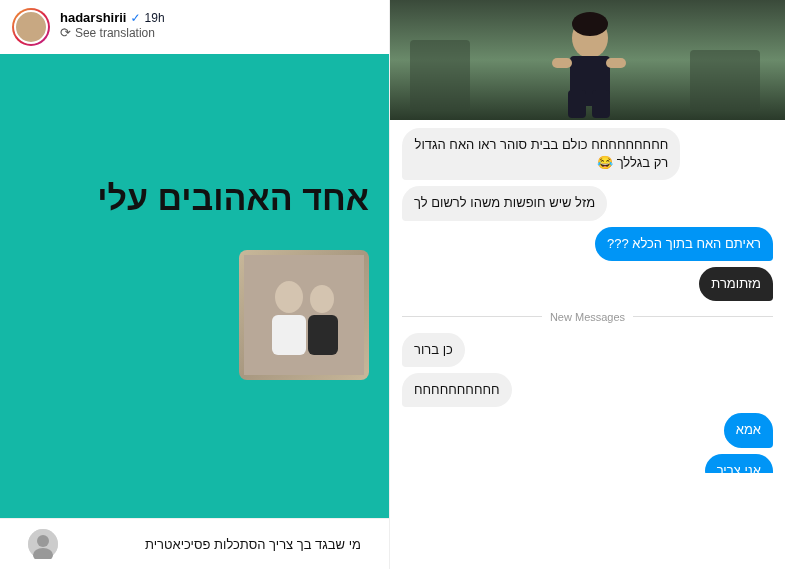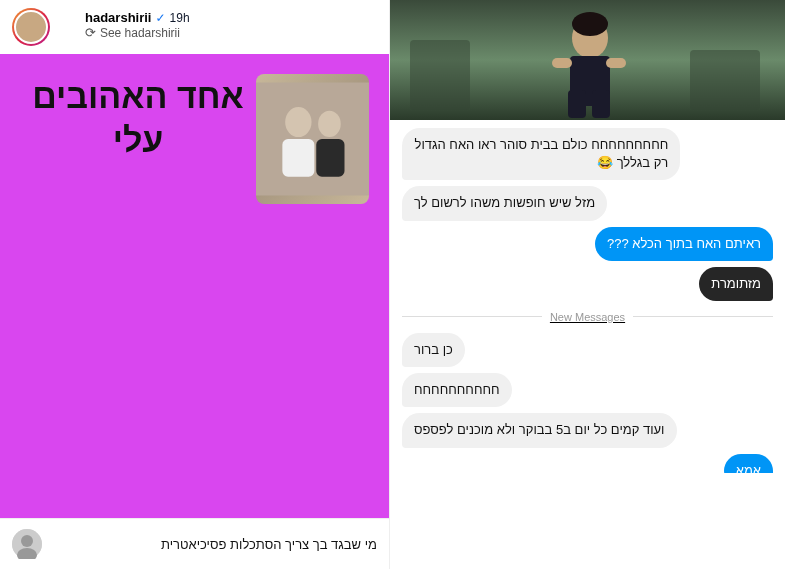--- a/index.html
+++ b/index.html
@@ -43,21 +43,20 @@
     .avatar-inner {
       width: 34px;
       height: 34px;
       border-radius: 50%;
       background: #c8a882;
       border: 2px solid #fff;
     }
     .story-user-info {
       display: flex;
       flex-direction: column;
-      margin-left: 25px;
     }
     .story-username-row {
       display: flex;
       align-items: center;
       gap: 4px;
     }
     .story-username {
       font-size: 13px;
       font-weight: 600;
       color: #000;
@@ -77,23 +76,24 @@
       font-size: 12px;
       color: #555;
       padding: 0 0 4px 0;
     }
     .translate-icon {
       font-size: 13px;
     }
 
     .story-content {
       flex: 1;
-      background: #d946ef;
-      display: flex;
-      align-items: flex-start;
+      background: #14b8a6;
+      display: flex;
+      flex-direction: column;
+      align-items: flex-end;
       justify-content: center;
       position: relative;
       padding: 20px;
     }
 
     .story-big-text {
       font-size: 34px;
       font-weight: 700;
       color: #111;
       text-align: center;
@@ -117,21 +117,21 @@
       background: linear-gradient(135deg, #c8b89a 0%, #a89880 50%, #c8b89a 100%);
       display: flex;
       align-items: center;
       justify-content: center;
     }
 
     .story-comment-section {
       display: flex;
       align-items: center;
       gap: 8px;
-      padding: 10px 12px;
+      padding: 10px 28px;
       background: #fff;
       border-top: 1px solid #f0f0f0;
     }
     .commenter-avatar {
       width: 30px;
       height: 30px;
       border-radius: 50%;
       background: #ddd;
       flex-shrink: 0;
     }
@@ -199,21 +199,20 @@
       color: #fff;
       align-self: flex-end;
       border-bottom-right-radius: 4px;
     }
 
     .new-messages-divider {
       display: flex;
       align-items: center;
       gap: 8px;
       margin: 4px 0;
-      text-decoration: underline;
     }
     .divider-line {
       flex: 1;
       height: 1px;
       background: #ddd;
     }
     .divider-text {
       font-size: 11px;
       color: #999;
       white-space: nowrap;
@@ -228,21 +227,21 @@
       <div class="avatar-inner"></div>
     </div>
     <div class="story-user-info">
       <div class="story-username-row">
         <span class="story-username">hadarshirii</span>
         <span class="verified-icon">✓</span>
         <span class="story-time">19h</span>
       </div>
       <div class="see-translation">
         <span class="translate-icon">⟳</span>
-        <span>See hadarshirii</span>
+        <span>See translation</span>
       </div>
     </div>
   </div>
 
   <div class="story-content">
     <div class="story-big-text">אחד האהובים עלי</div>
     <div class="story-photo-card">
       <div class="photo-placeholder">
 
         <svg width="120" height="120" viewBox="0 0 120 120">
@@ -318,23 +317,20 @@
       <span class="divider-text">New Messages</span>
       <div class="divider-line"></div>
     </div>
 
     <div class="msg-bubble msg-received">
       <span>כן ברור</span>
     </div>
     <div class="msg-bubble msg-received">
       <span>חחחחחחחחחח</span>
     </div>
-    <div class="msg-bubble msg-received">
-      <span>ועוד קמים כל יום ב5 בבוקר ולא מוכנים לפספס</span>
-    </div>
     <div class="msg-bubble msg-sent">
       <span>אמא</span>
     </div>
     <div class="msg-bubble msg-sent">
       <span>אני צריך</span>
     </div>
   </div>
 </div>
 
 </body></html>

